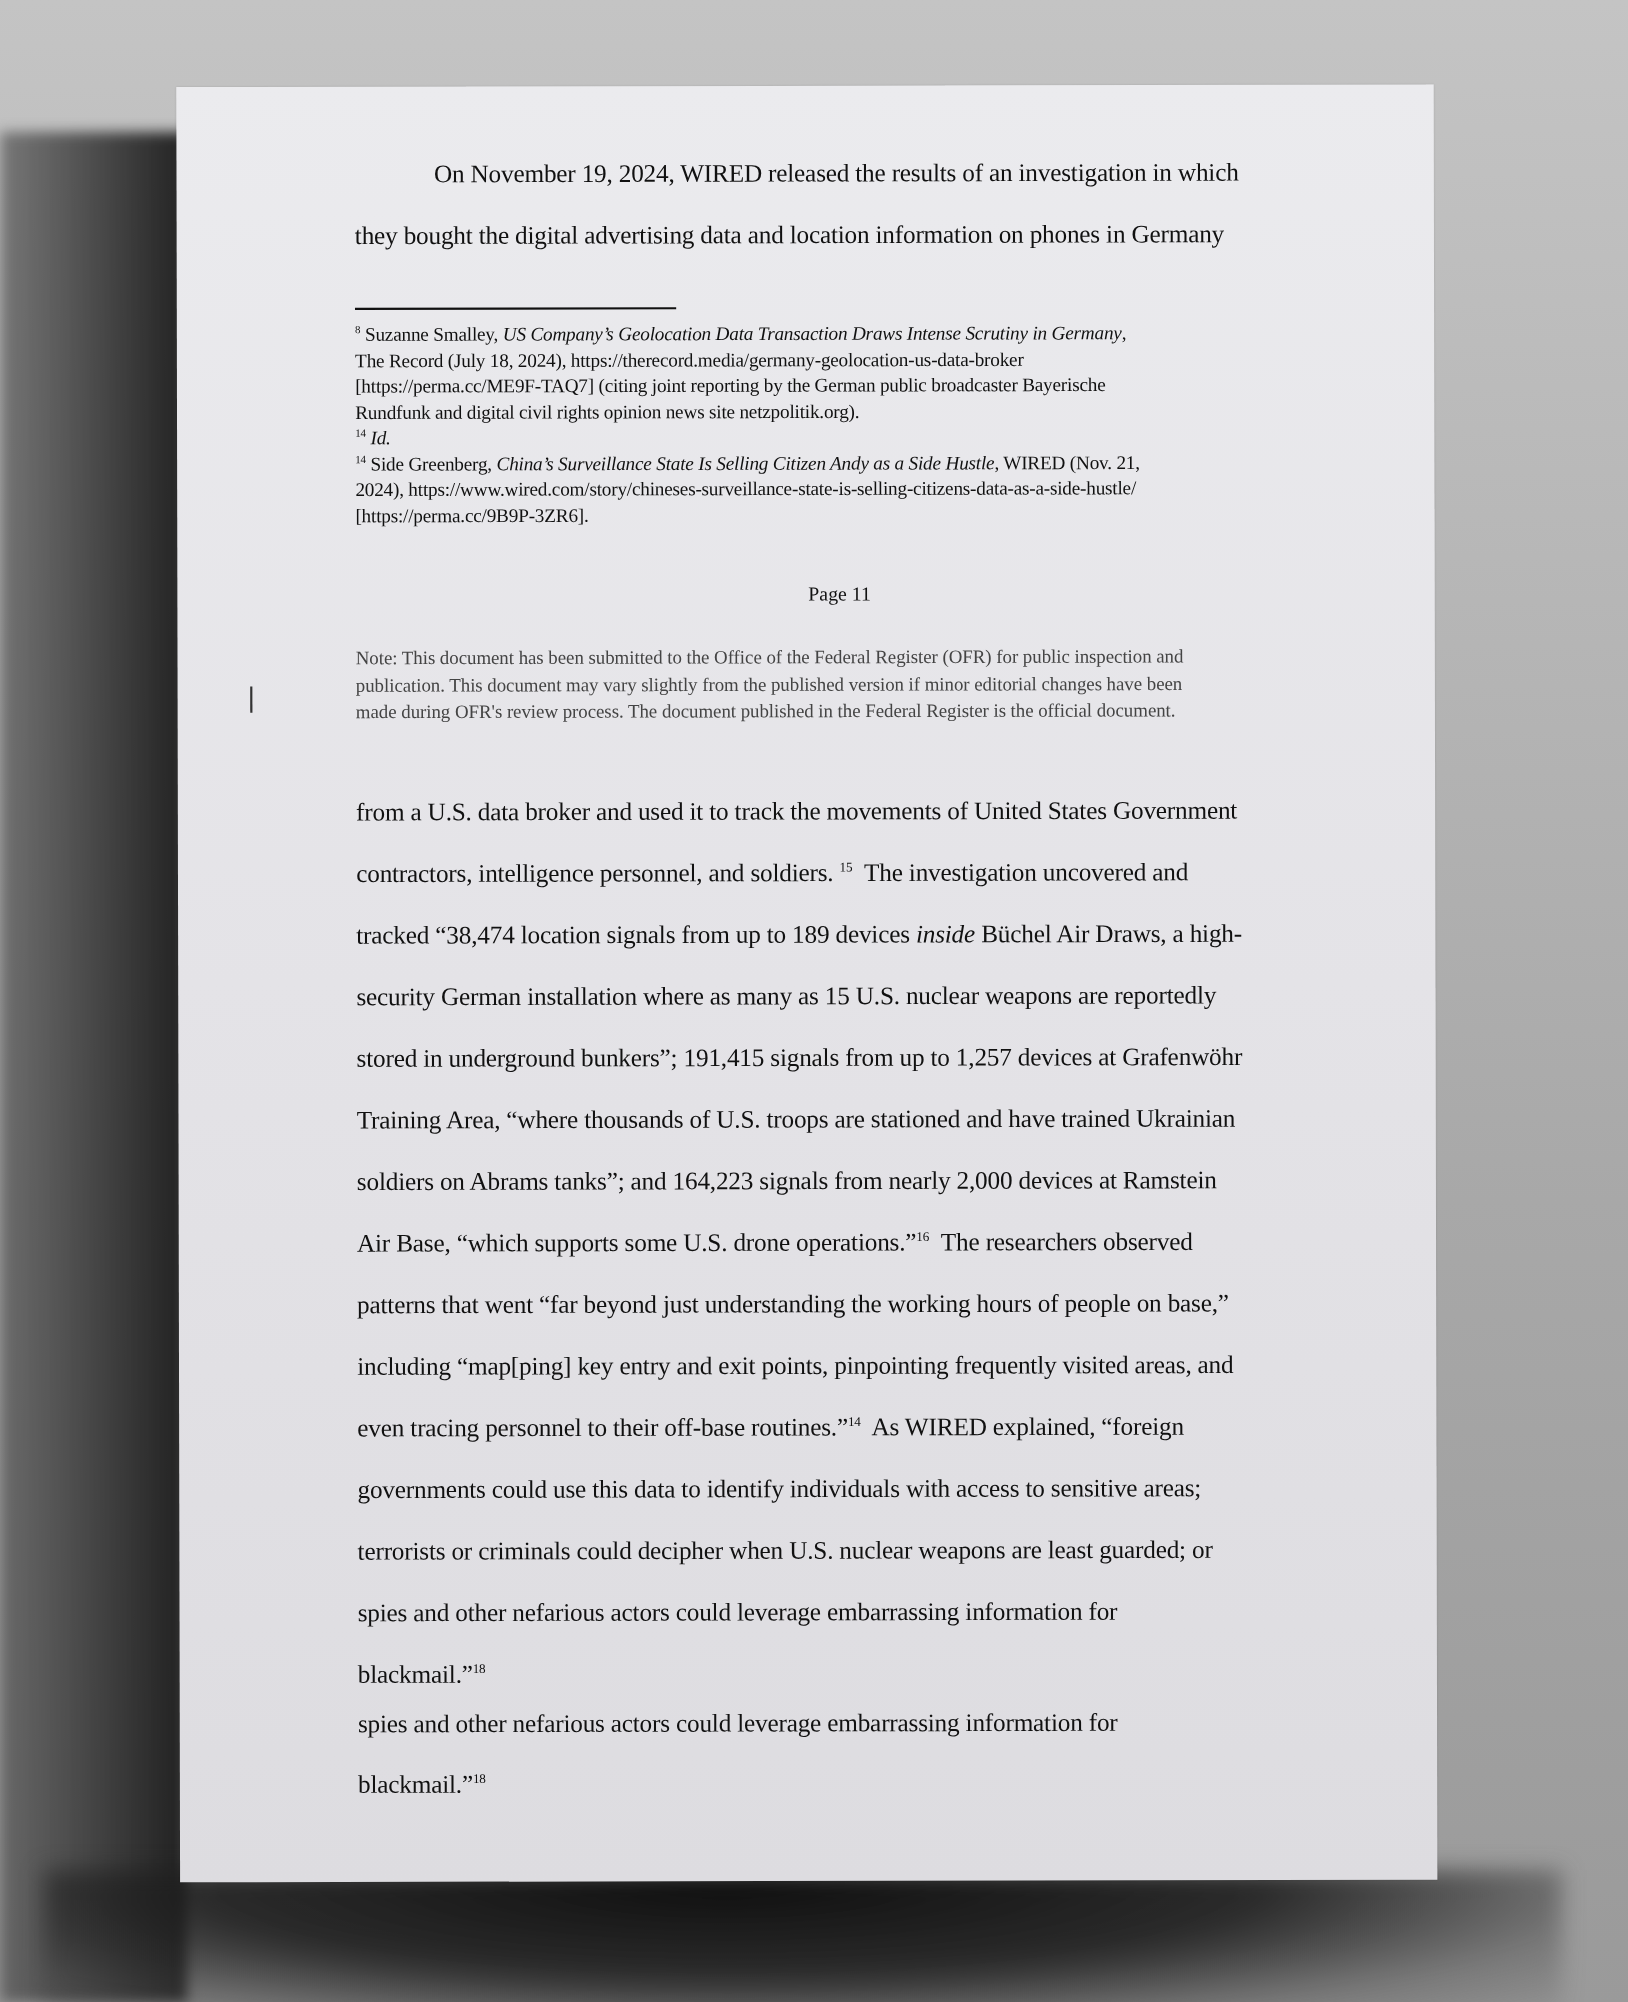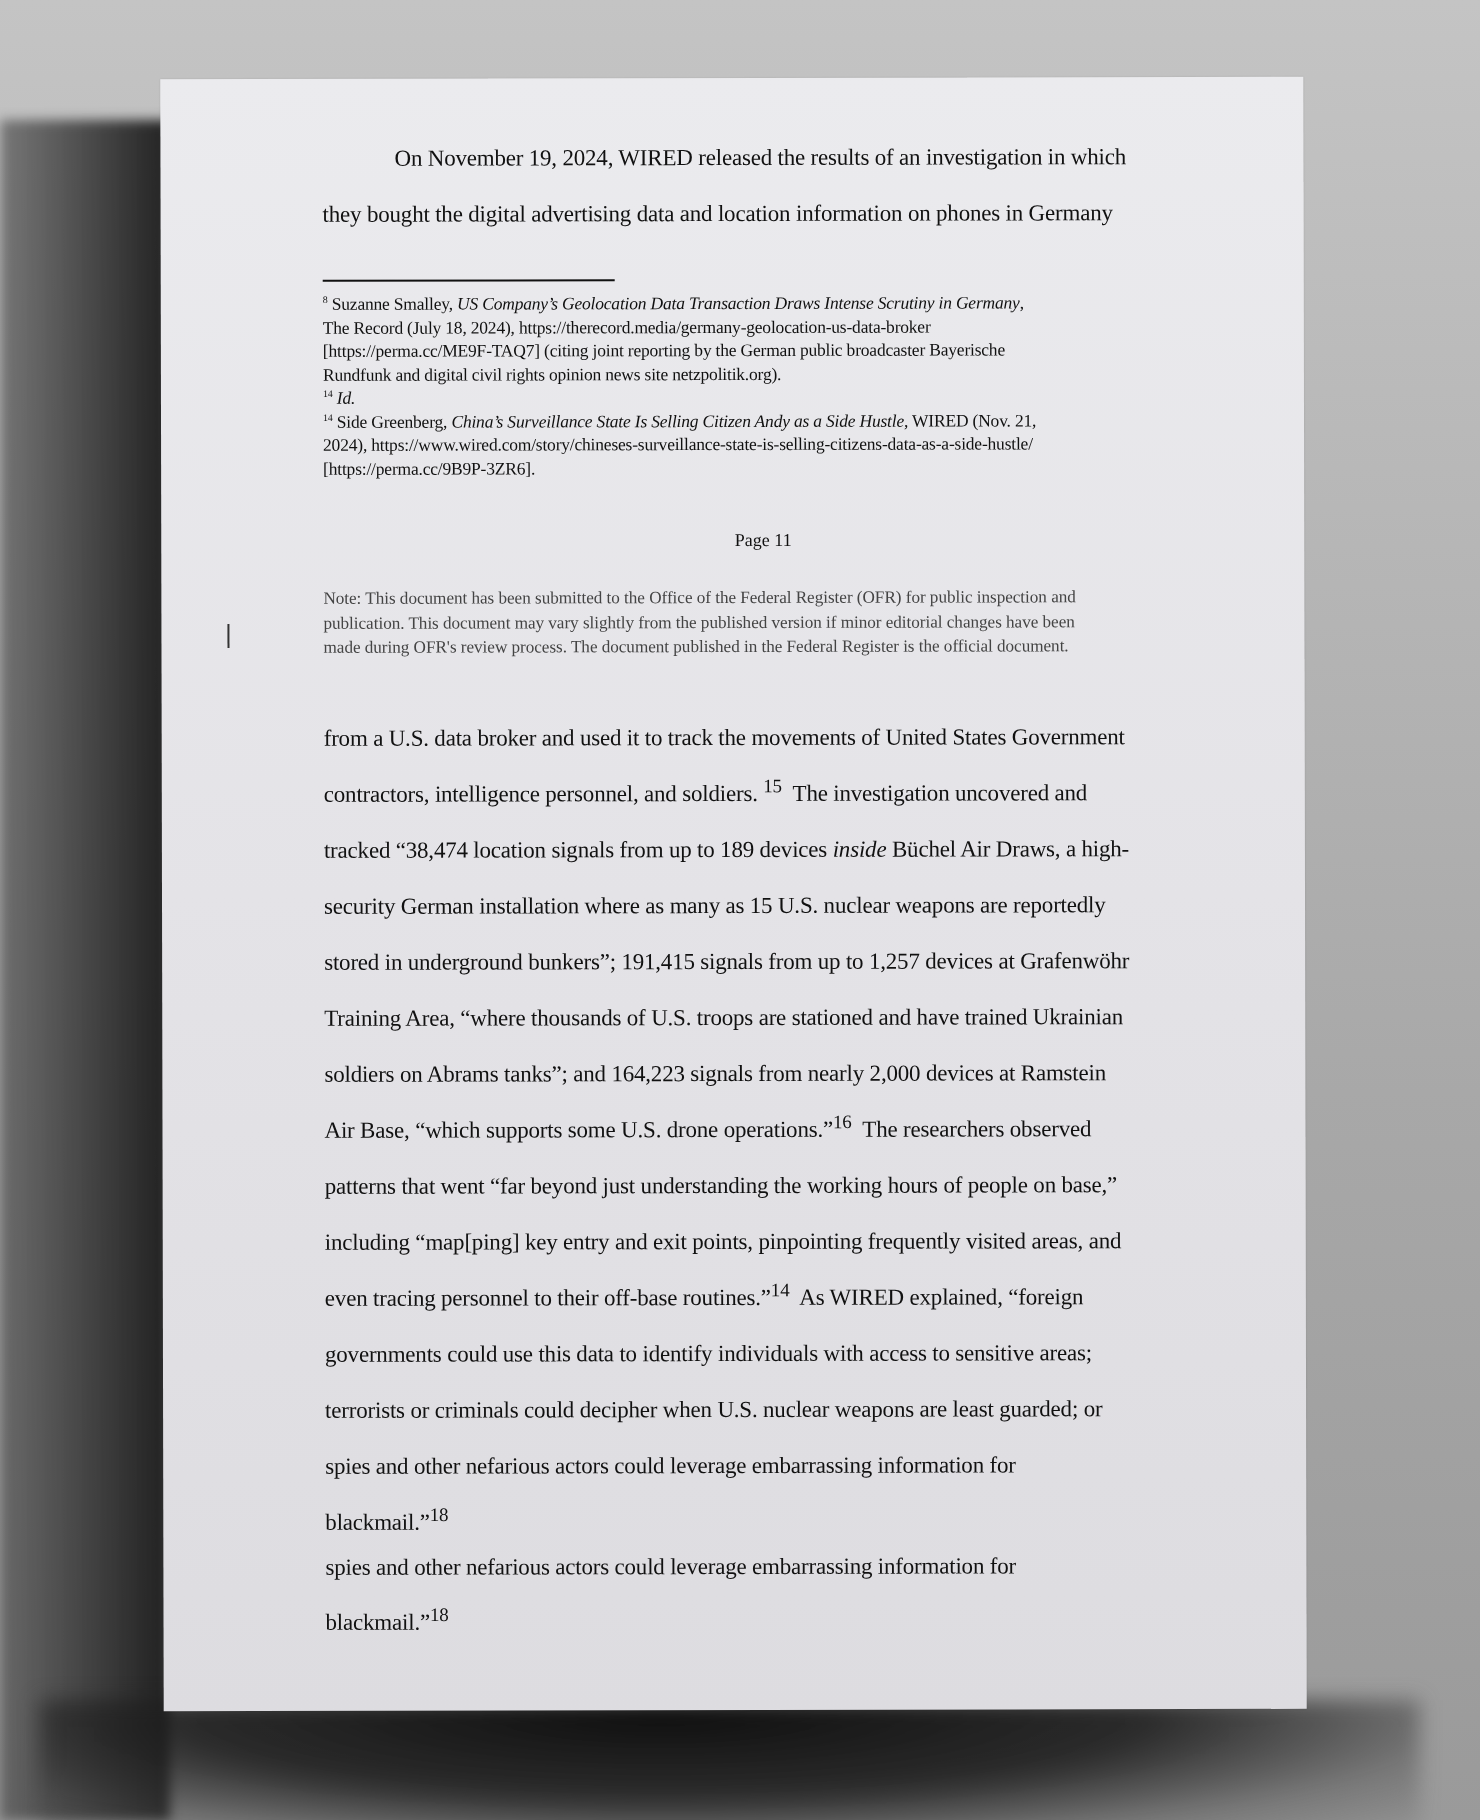--- a/index.html
+++ b/index.html
@@ -48,21 +48,21 @@
     .body-line {
       position: absolute;
       left: 0;
       white-space: nowrap;
       font-size: 23px;
       line-height: 28px;
       letter-spacing: -0.2px;
     }
     .indent { left: 72px; }
     sup {
-      font-size: 19px;
+      font-size: 12px;
       vertical-align: super;
       line-height: 0;
     }
     .rule {
       position: absolute;
       left: 0;
       top: 201px;
       width: 292px;
       height: 1.5px;
       background: #111;

